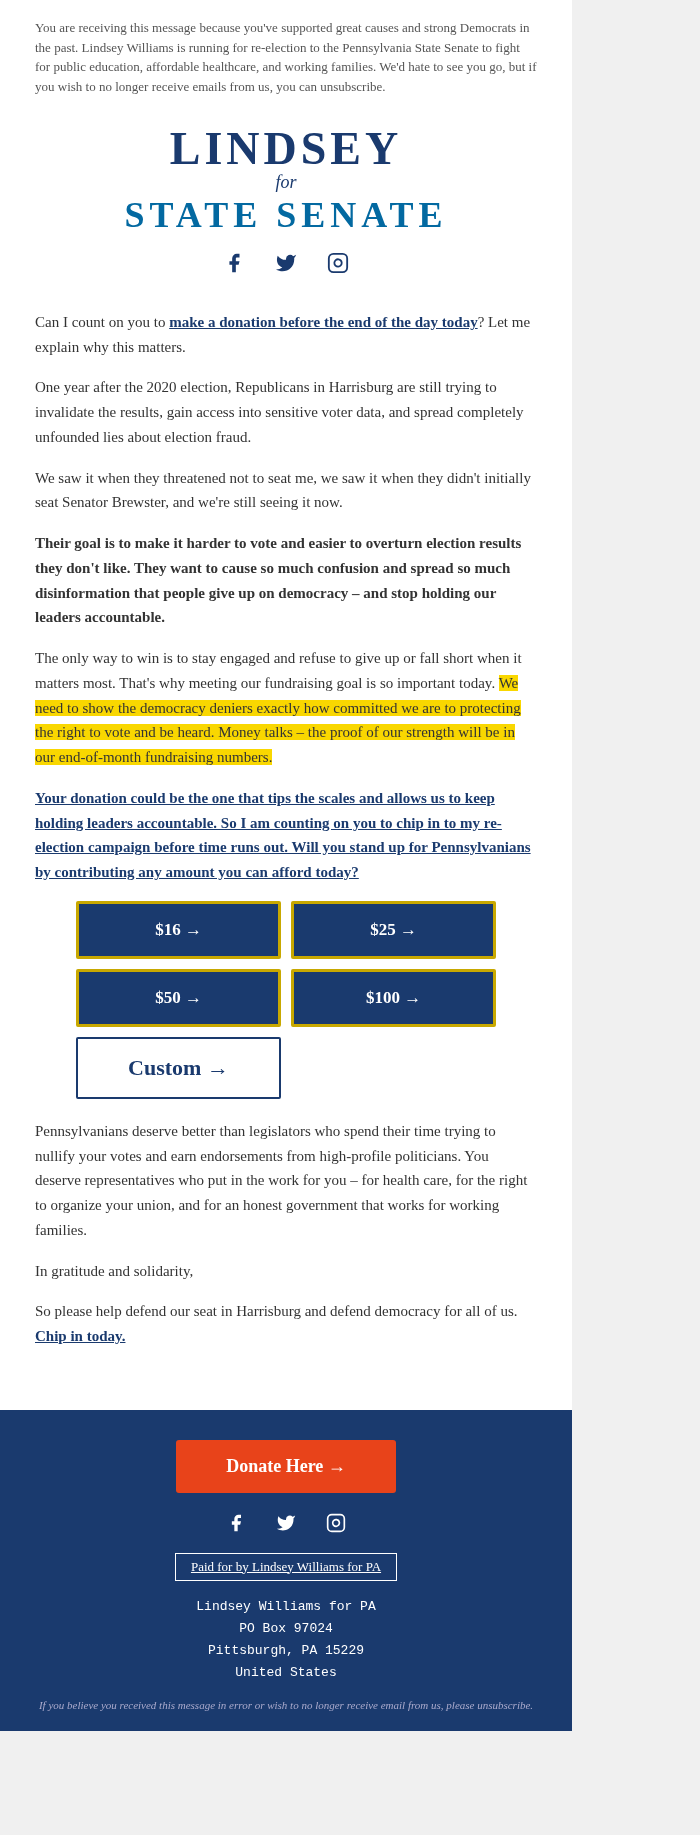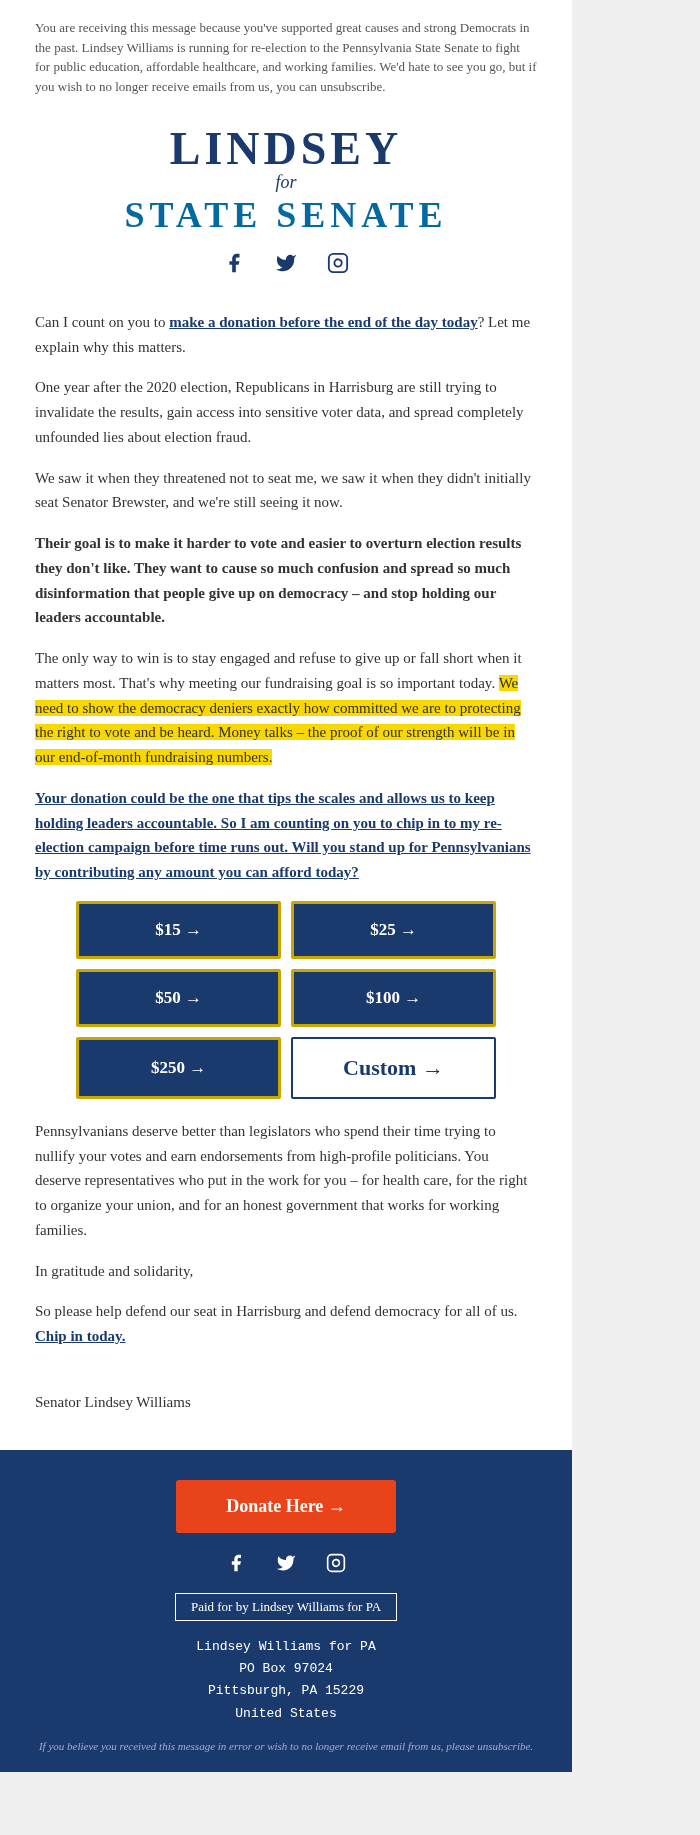--- a/index.html
+++ b/index.html
@@ -159,20 +159,21 @@
       font-size: 20px;
       cursor: pointer;
     }
     .paid-for-box {
       border: 1px solid #ffffff;
       display: inline-block;
       padding: 5px 15px;
       color: #ffffff;
       font-size: 13px;
       margin-bottom: 15px;
+      text-decoration: underline;
     }
     .footer-address {
       color: #ffffff;
       font-size: 13px;
       line-height: 1.7;
       font-family: Liberation Mono, monospace;
     }
     .footer-unsubscribe {
       color: #aaaacc;
       font-size: 11px;
@@ -239,37 +240,35 @@
       <span>The only way to win is to stay engaged and refuse to give up or fall short when it matters most. That's why meeting our fundraising goal is so important today. </span><span class="highlight-yellow">We need to show the democracy deniers exactly how committed we are to protecting the right to vote and be heard. Money talks – the proof of our strength will be in our end-of-month fundraising numbers.</span>
     </p>
 
     <p>
       <a class="link-blue" href="#"><span>Your donation could be the one that tips the scales and allows us to keep holding leaders accountable. So I am counting on you to chip in to my re-election campaign before time runs out. Will you stand up for Pennsylvanians by contributing any amount you can afford today?</span></a>
     </p>
 
 
     
     <div class="donation-grid">
-      <button class="donate-btn">$15 →</button>
+      <button class="donate-btn">$16 →</button>
       <button class="donate-btn">$25 →</button>
       <button class="donate-btn">$50 →</button>
       <button class="donate-btn">$100 →</button>
-      <button class="donate-btn">$250 →</button>
       <button class="donate-btn-outline">Custom →</button>
     </div>
 
     <p>Pennsylvanians deserve better than legislators who spend their time trying to nullify your votes and earn endorsements from high-profile politicians. You deserve representatives who put in the work for you – for health care, for the right to organize your union, and for an honest government that works for working families.</p>
 
     <p>In gratitude and solidarity,</p>
 
     <p>
       <span>So please help defend our seat in Harrisburg and defend democracy for all of us. </span><a class="chip-link" href="#"><span>Chip in today.</span></a>
     </p>
     <br>
-    <p>Senator Lindsey Williams</p>
 
   </div>
 
   <div class="footer-section">
 
     <button class="donate-here-btn">
       <span>Donate Here →</span>
     </button>
 
     <div class="footer-social-icons">

